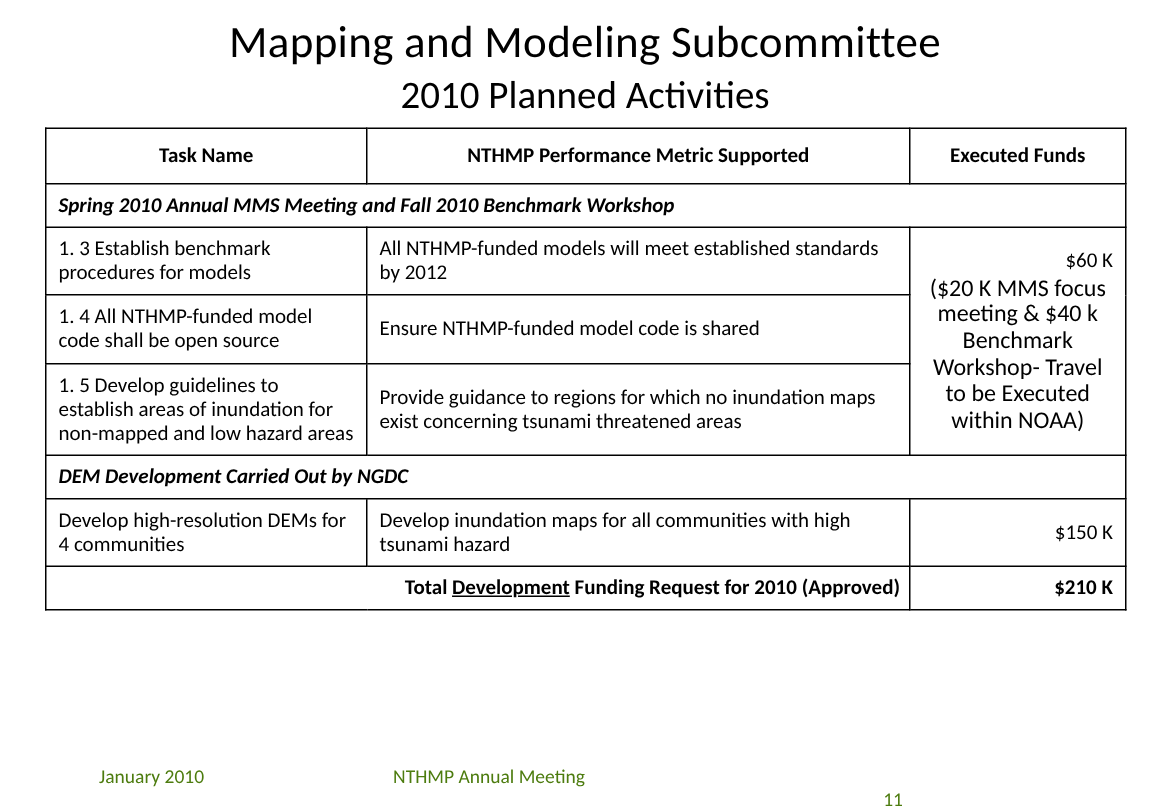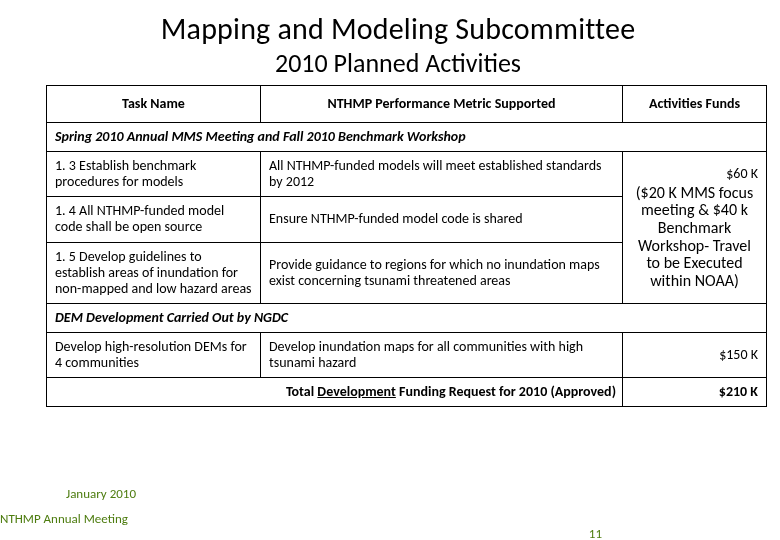--- a/index.html
+++ b/index.html
@@ -8,21 +8,21 @@
     width: 780px;
     height: 540px;
     background: #fff;
     font-family: Calibri, "Segoe UI", Arial, sans-serif;
     color: #000;
     position: relative;
   }
   .slide {
     width: 780px;
     height: 428px;
-    padding: 8px 30px 0 46px;
+    padding: 8px 30px 0 30px;
   }
   .title {
     text-align: center;
     font-size: 30px;
     font-weight: 400;
     margin: 2px 0 0 0;
     letter-spacing: 0.2px;
   }
   .subtitle {
     text-align: center;
@@ -83,42 +83,42 @@
   .total-row .u { text-decoration: underline; }
   .footer {
     position: absolute;
     bottom: 14px;
     left: 0;
     width: 652px;
     font-size: 13px;
     color: #4d7c0f;
   }
   .footer .fl { position: absolute; left: 66px; }
-  .footer .fc { width: 100%; text-align: left; margin-top: 25px; }
+  .footer .fc { width: 100%; text-align: center; }
   .footer .fr { position: absolute; right: 50px; }
 </style>
 </head>
 <body>
 
 <div class="slide">
 
   <div class="title">Mapping and Modeling Subcommittee</div>
   <div class="subtitle">2010 Planned Activities</div>
 
   <table class="main">
     <colgroup>
         <col class="c1">
         <col class="c2">
         <col class="c3">
       </colgroup>
     <tbody>
         <tr>
       <th>Task Name</th>
       <th>NTHMP Performance Metric Supported</th>
-      <th>Activities Funds</th>
+      <th>Executed Funds</th>
     </tr>
 
     <tr class="section-row">
       <td colspan="3">Spring 2010 Annual MMS Meeting and Fall 2010 Benchmark Workshop</td>
     </tr>
 
     <tr>
       <td>1. 3 Establish benchmark procedures for models</td>
       <td>All NTHMP-funded models will meet established standards by 2012</td>
       <td rowspan="3" class="funds">

